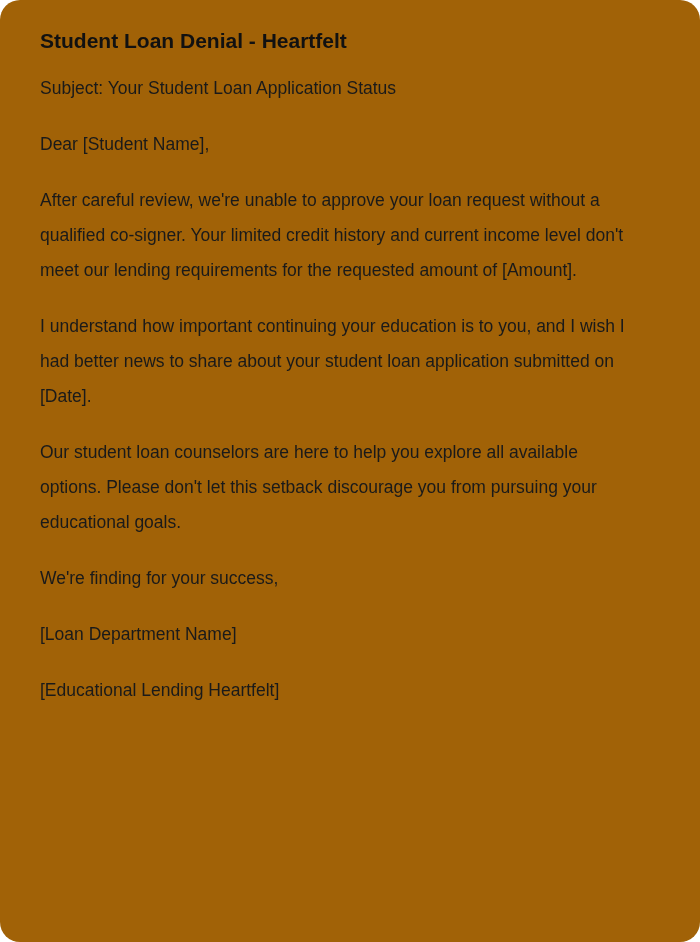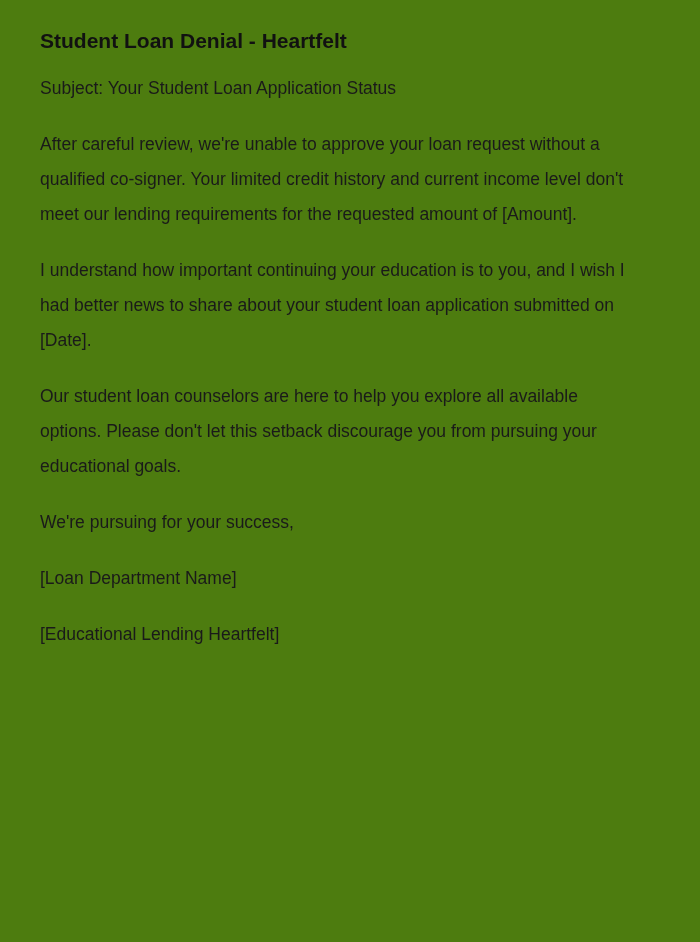--- a/index.html
+++ b/index.html
@@ -5,25 +5,26 @@
   html, body {
     margin: 0;
     padding: 0;
     background: #ffffff;
   }
   .page {
     position: relative;
     width: 700px;
     height: 942px;
     box-sizing: border-box;
-    background: #4d7c0f;
+    background: #a16207;
     color: #1a1a1a;
     font-family: "Liberation Sans", sans-serif;
     padding: 28px 64px 0 40px;
     overflow: hidden;
+    border-radius: 20px;
   }
   .doc-title {
     font-size: 21px;
     line-height: 25px;
     font-weight: 700;
     margin: 0 0 18px 0;
     color: #111111;
   }
   .doc-line,
   .doc-paragraph {
@@ -36,26 +37,27 @@
 </style>
 </head>
 <body>
 
 <div class="page">
 
   <h1 class="doc-title">Student Loan Denial - Heartfelt</h1>
 
   <p class="doc-line">Subject: Your Student Loan Application Status</p>
 
+  <p class="doc-line">Dear [Student Name],</p>
 
   <div>
     <p class="doc-paragraph">After careful review, we're unable to approve your loan request without a qualified co-signer. Your limited credit history and current income level don't meet our lending requirements for the requested amount of [Amount].</p>
     <p class="doc-paragraph">I understand how important continuing your education is to you, and I wish I had better news to share about your student loan application submitted on [Date].</p>
     <p class="doc-paragraph">Our student loan counselors are here to help you explore all available options. Please don't let this setback discourage you from pursuing your educational goals.</p>
   </div>
 
-  <p class="doc-line">We're pursuing for your success,</p>
+  <p class="doc-line">We're finding for your success,</p>
 
   <p class="doc-line">[Loan Department Name]</p>
 
   <p class="doc-line">[Educational Lending Heartfelt]</p>
 
 </div>
 
 </body></html>

